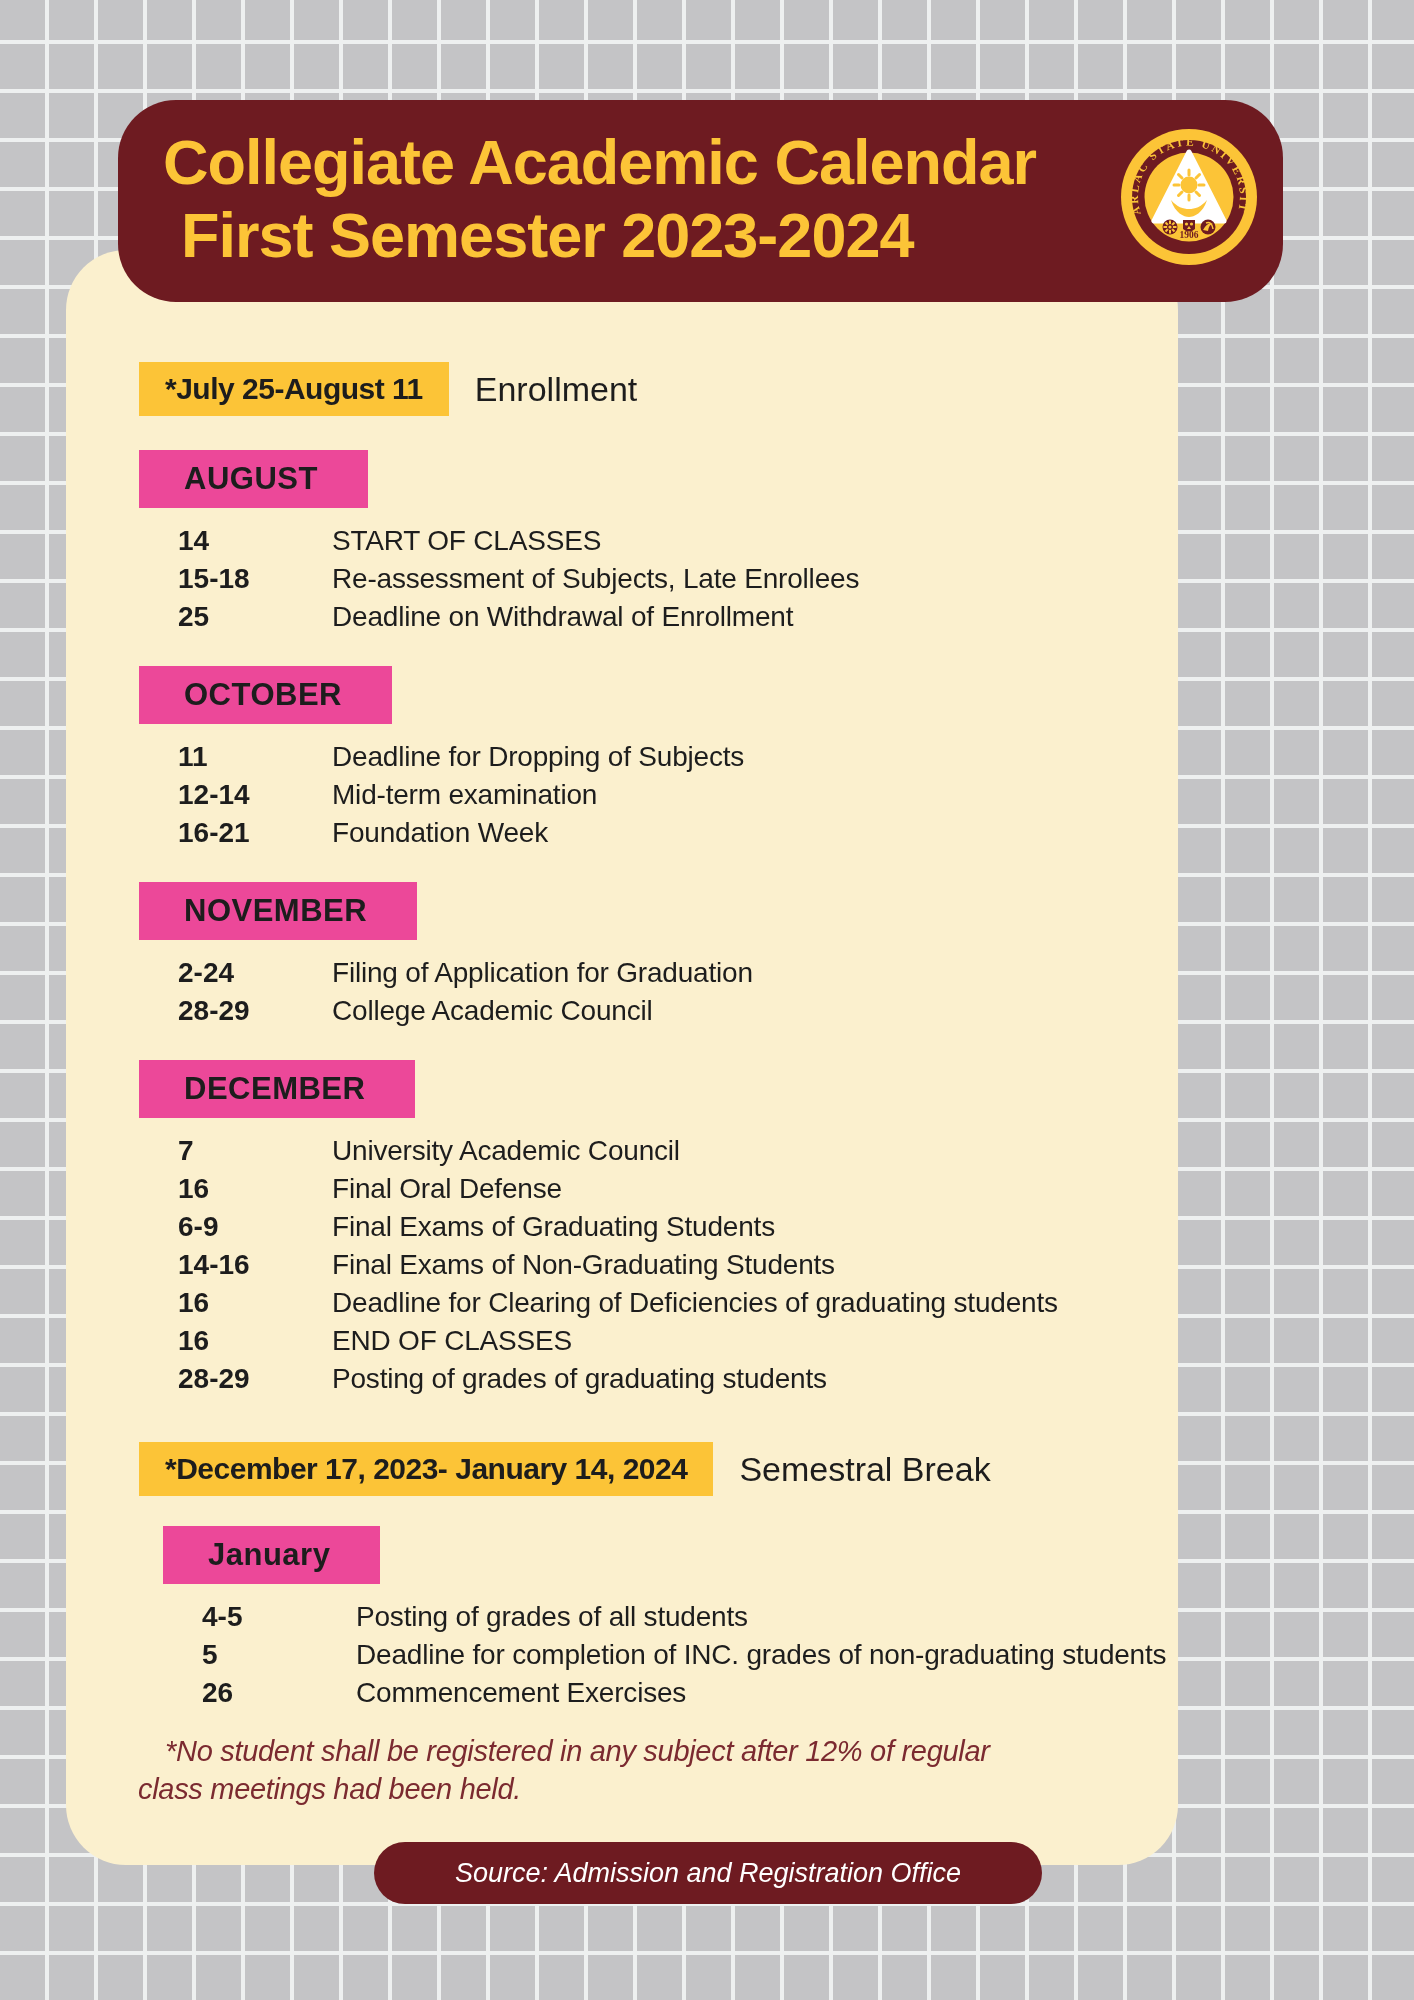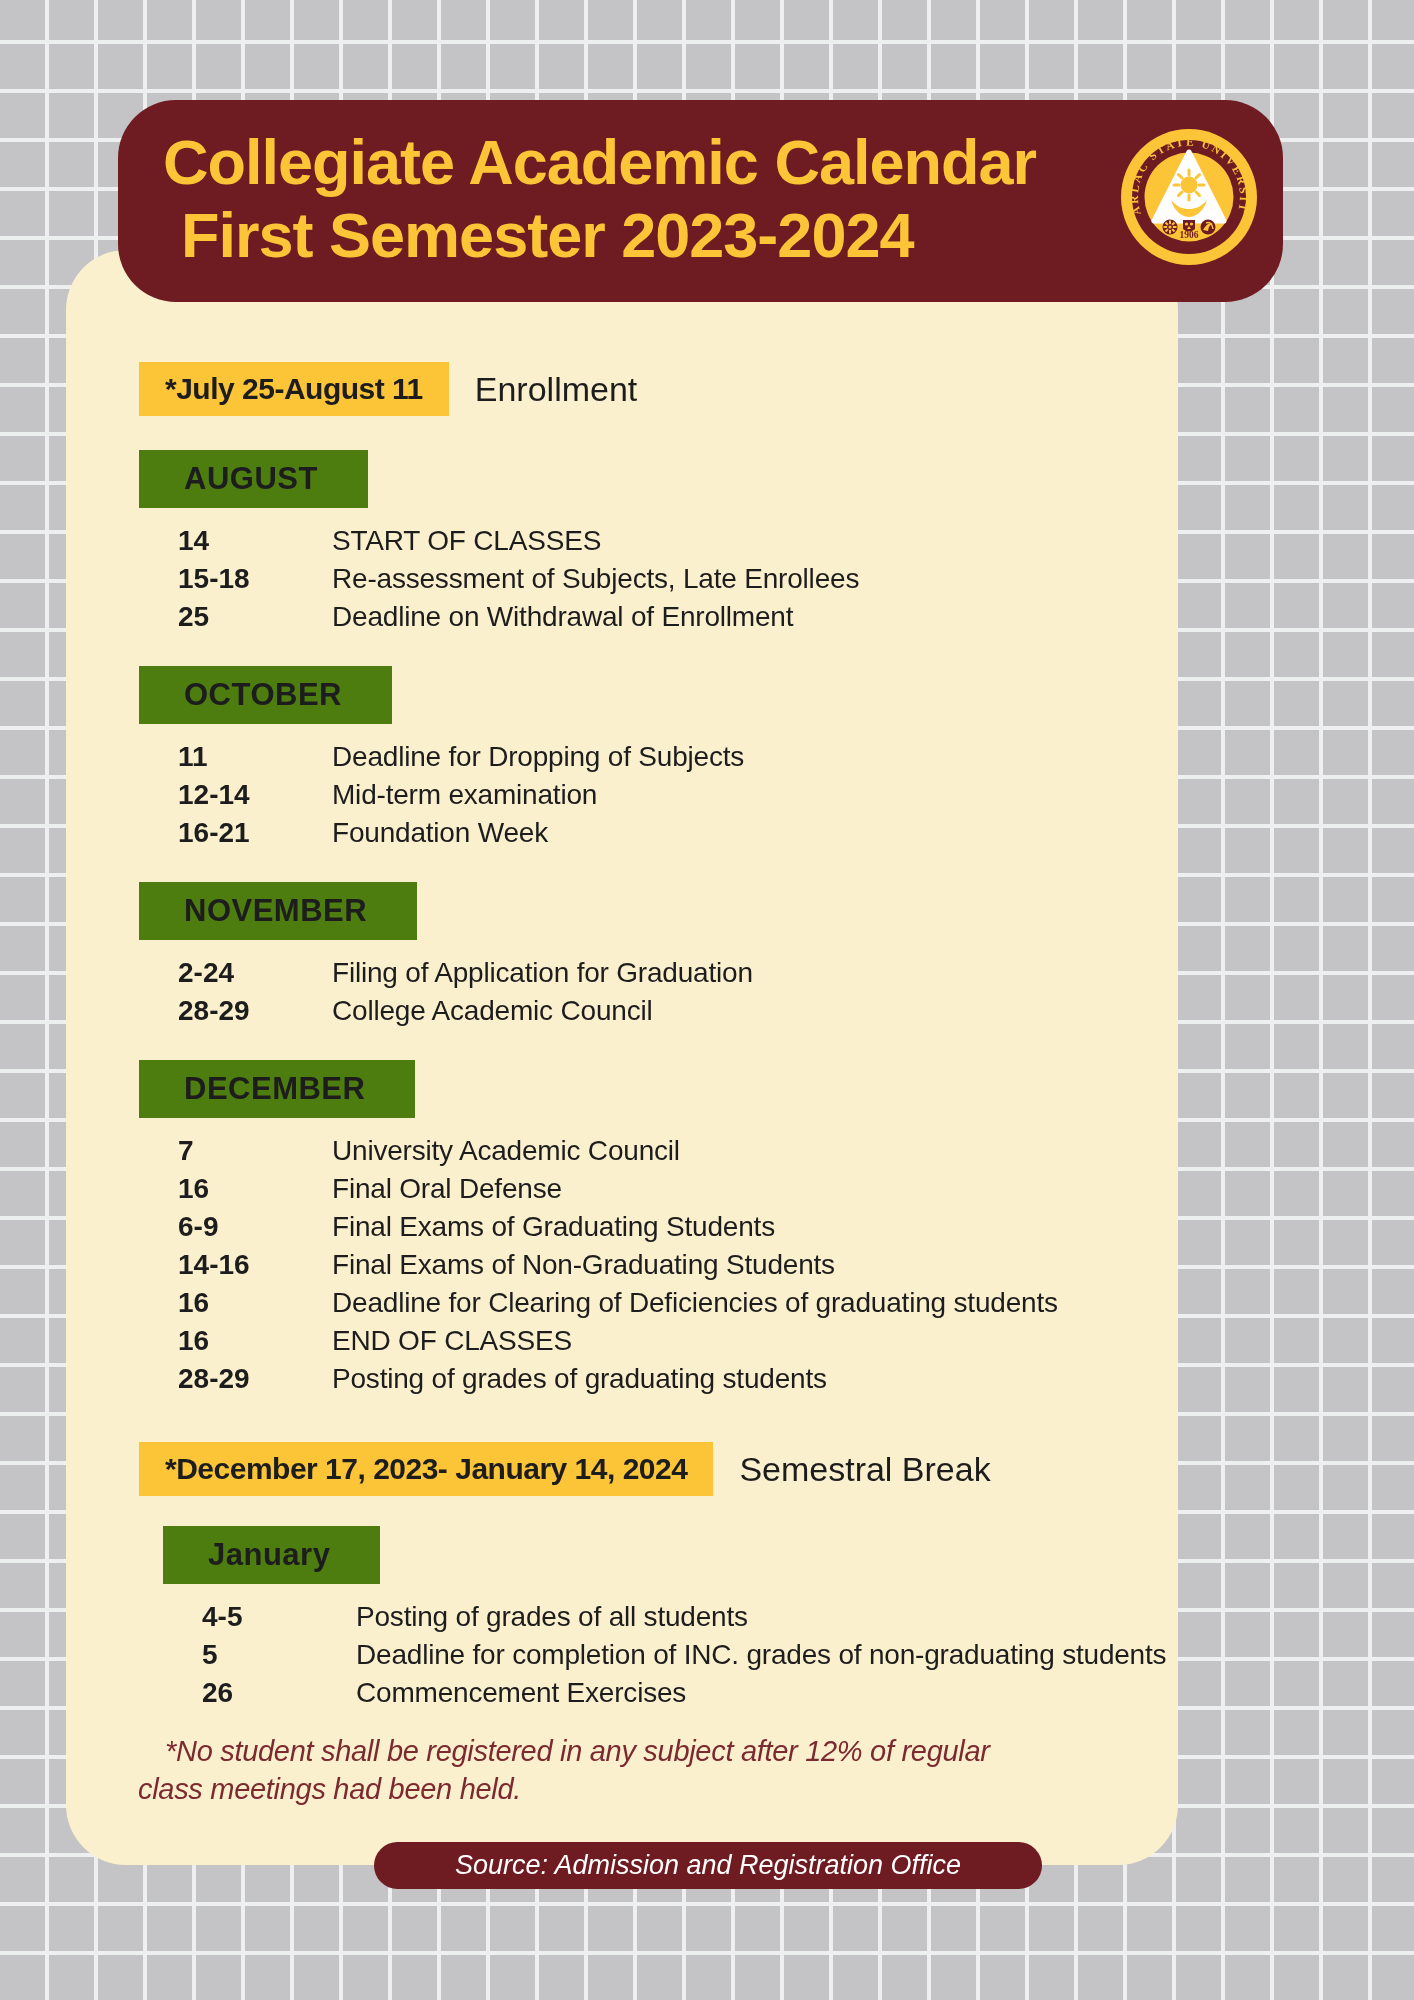--- a/index.html
+++ b/index.html
@@ -54,21 +54,21 @@
     background:#fcc437;
     font-weight:700; font-size:30px; letter-spacing:-0.5px;
     white-space:nowrap;
   }
   .event-label { margin-left:26px; font-size:34px; }
 
   .month { margin-top:30px; }
   .month:first-child { margin-top:34px; }
   .month-band {
     display:inline-block; margin-left:73px;
-    background:#4d7c0f;
+    background:#ec4899;
     font-weight:700; font-size:31px; letter-spacing:0.5px;
     line-height:58px; height:58px;
     padding:0 50px 0 45px;
     white-space:nowrap;
   }
   .month-rows { margin-top:14px; }
   .row { display:flex; line-height:38px; font-size:28px; }
   .row .date { margin-left:112px; width:154px; font-weight:700; flex:0 0 154px; }
   .row .desc { letter-spacing:-0.2px; }
 
@@ -81,21 +81,21 @@
     color:#7b2a30;
     font-style:italic;
     font-size:29px; line-height:38px;
     letter-spacing:-0.3px;
   }
   .footnote .fn-line2 { margin-left:-27px; }
 
   
   .source-pill {
     position:absolute; left:374px; top:1842px;
-    width:668px; height:47px;
+    width:668px; height:62px;
     background:#6e1b21;
     border-radius:31px;
     display:flex; align-items:center; justify-content:center;
     color:#ffffff; font-style:italic; font-size:27px;
     z-index:4;
   }
 </style>
 </head>
 <body>
 

